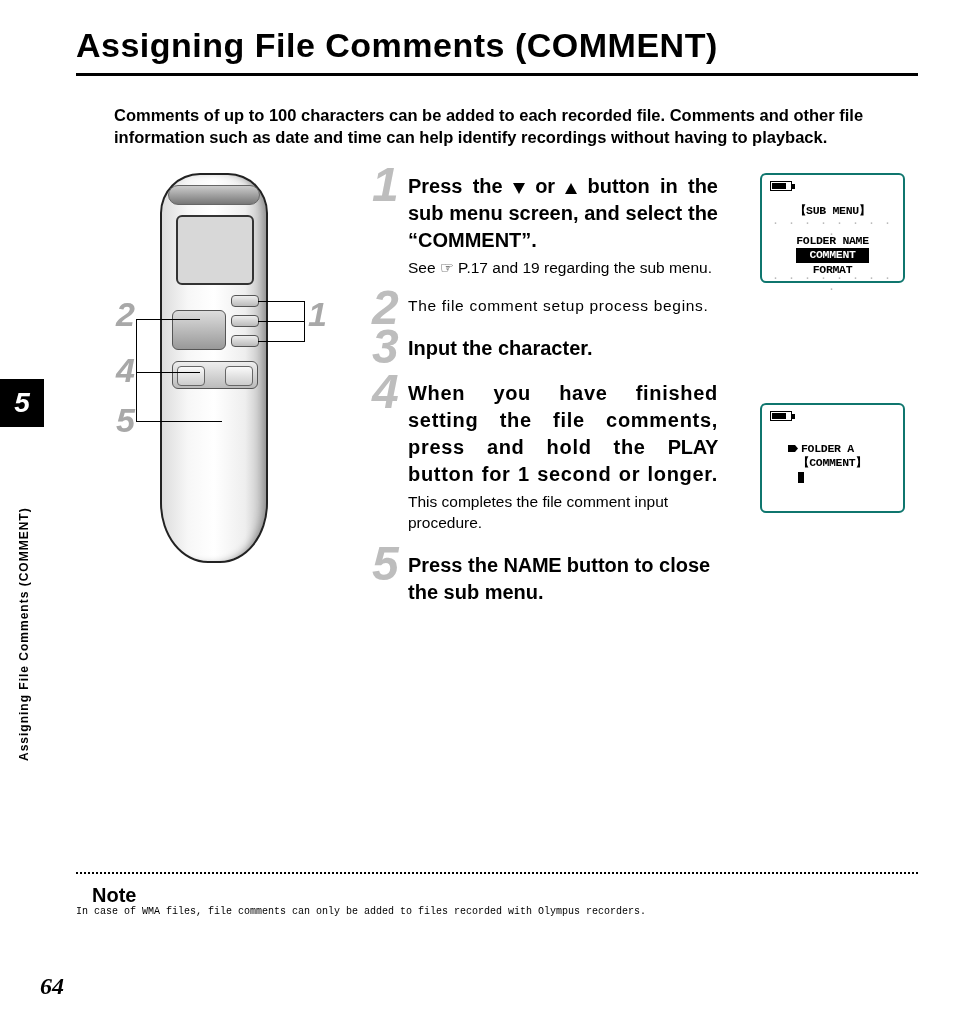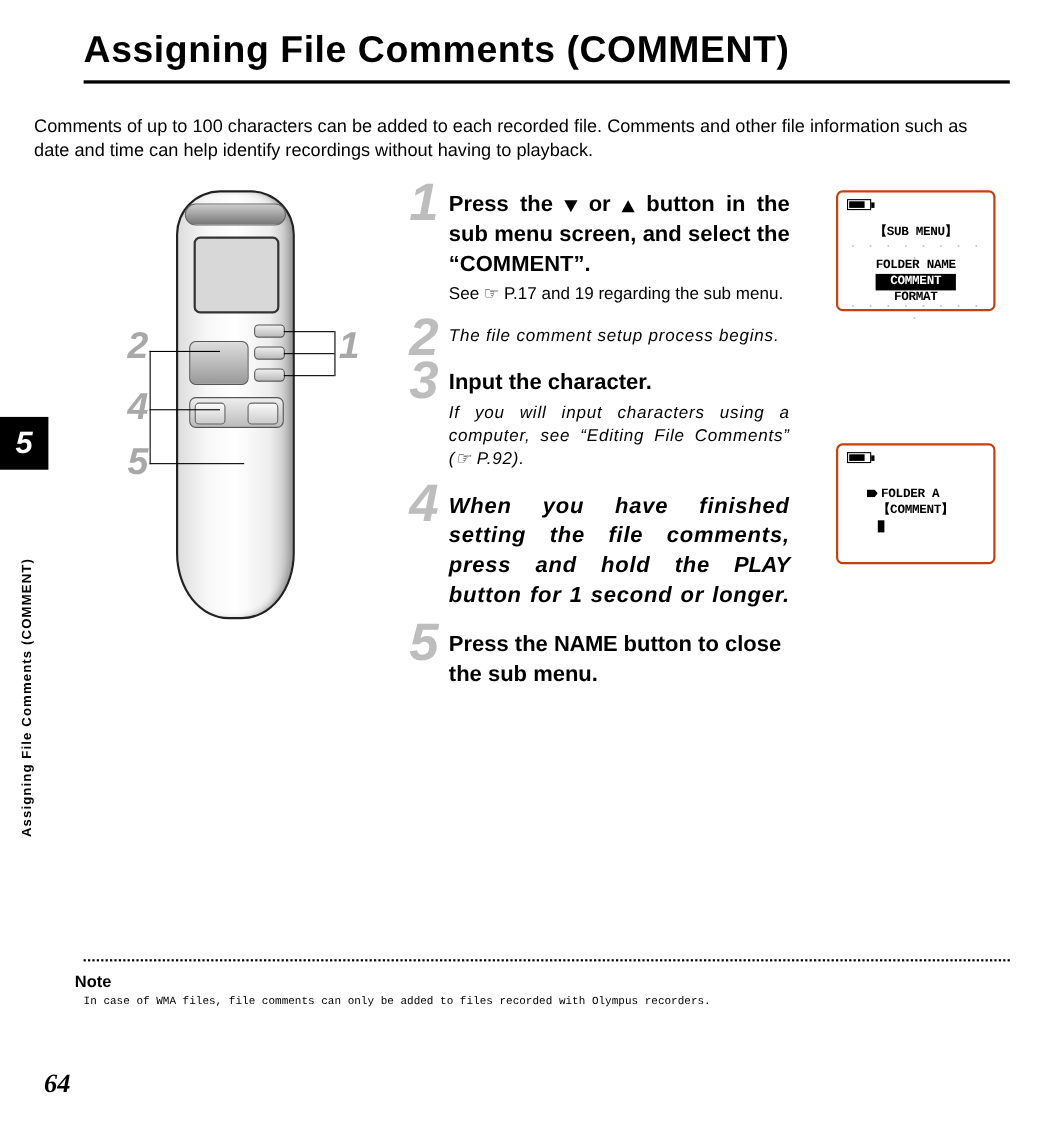--- a/index.html
+++ b/index.html
@@ -17,23 +17,24 @@
     font-weight: bold;
     margin: 26px 0 8px 76px;
     letter-spacing: 0.5px;
   }
   .title-rule {
     margin: 0 36px 0 76px;
     border: 0;
     border-top: 3px solid #000;
   }
   .intro {
-    margin: 28px 40px 0 31px;
+    margin: 28px 40px 0 114px;
     font-size: 16.5px;
     line-height: 1.35;
+    font-weight: bold;
   }
   .content {
     position: relative;
     margin-top: 24px;
   }
   
   .side-tab {
     position: absolute;
     left: 0; top: 206px;
     width: 44px; height: 48px;
@@ -179,28 +180,28 @@
     font-weight: bold;
     line-height: 1.35;
   }
   .step-head.justify { text-align: justify; text-align-last: justify; }
   .step-body {
     font-size: 15.5px;
     line-height: 1.35;
     margin-top: 4px;
   }
   .step-body.justify { text-align: justify; }
-  .stretch { letter-spacing: 0.7px; font-style: italic; }
+  .stretch { letter-spacing: 0.7px; }
   .tight-btn { font-family: "Arial Narrow", Arial, sans-serif; letter-spacing: -0.3px; font-weight: bold; }
   
   .lcd {
     position: absolute;
     left: 760px;
     width: 145px; height: 110px;
-    border: 2px solid #c2410c;
+    border: 2px solid #0f766e;
     border-radius: 6px;
     background: #fff;
     font-family: "Courier New", monospace;
     font-size: 11.5px;
     font-weight: bold;
     padding: 6px 8px;
   }
   .lcd1 { top: 0; }
   .lcd2 { top: 230px; }
   .batt {
@@ -232,22 +233,22 @@
   
   .dot-rule {
     position: absolute;
     left: 76px; right: 36px;
     top: 872px;
     border: 0;
     border-top: 2px dotted #000;
   }
   .note-label {
     position: absolute;
-    left: 68px; top: 884px;
-    font-size: 15px;
+    left: 92px; top: 884px;
+    font-size: 20px;
     font-weight: bold;
   }
   .note-body {
     position: absolute;
     left: 76px; right: 36px; top: 906px;
     font-size: 10px;
     font-family: Liberation Mono, monospace;
   }
   .page-num {
     position: absolute;
@@ -319,28 +320,28 @@
     </div>
 
     <div class="step">
       <div class="step-num">2</div>
       <div class="step-body justify stretch">The file comment setup process begins.</div>
     </div>
 
     <div class="step">
       <div class="step-num">3</div>
       <div class="step-head">Input the character.</div>
-      <div class="step-body justify stretch">If you will input characters using a computer, see “Editing File Comments” (☞ P.92).</div>
     </div>
 
     <div class="step">
       <div class="step-num">4</div>
       <div class="step-head justify stretch">
         <span>When you have finished setting the file comments, press and hold the </span><b class="tight-btn">PLAY</b><span> button for 1 second or longer.</span>
       </div>
+      <div class="step-body">This completes the file comment input procedure.</div>
     </div>
 
     <div class="step">
       <div class="step-num">5</div>
       <div class="step-head">
         <span>Press the </span><b class="tight-btn">NAME</b><span> button to close the sub menu.</span>
       </div>
     </div>
 
   </div>

